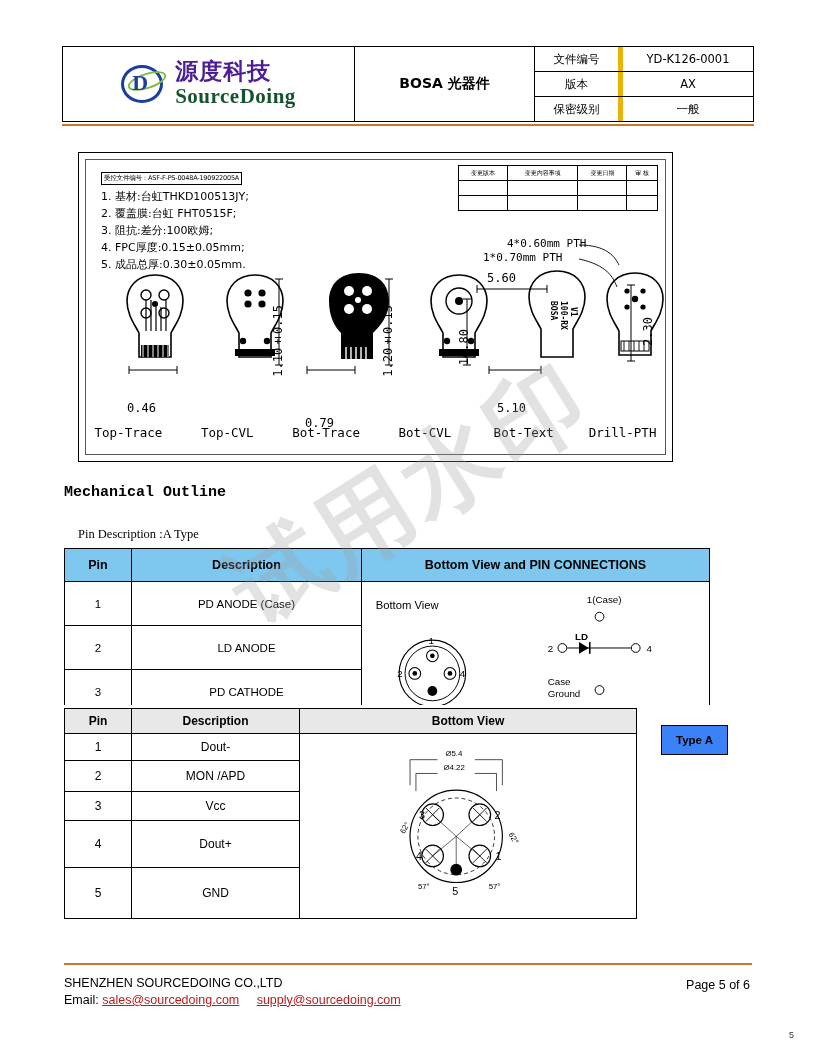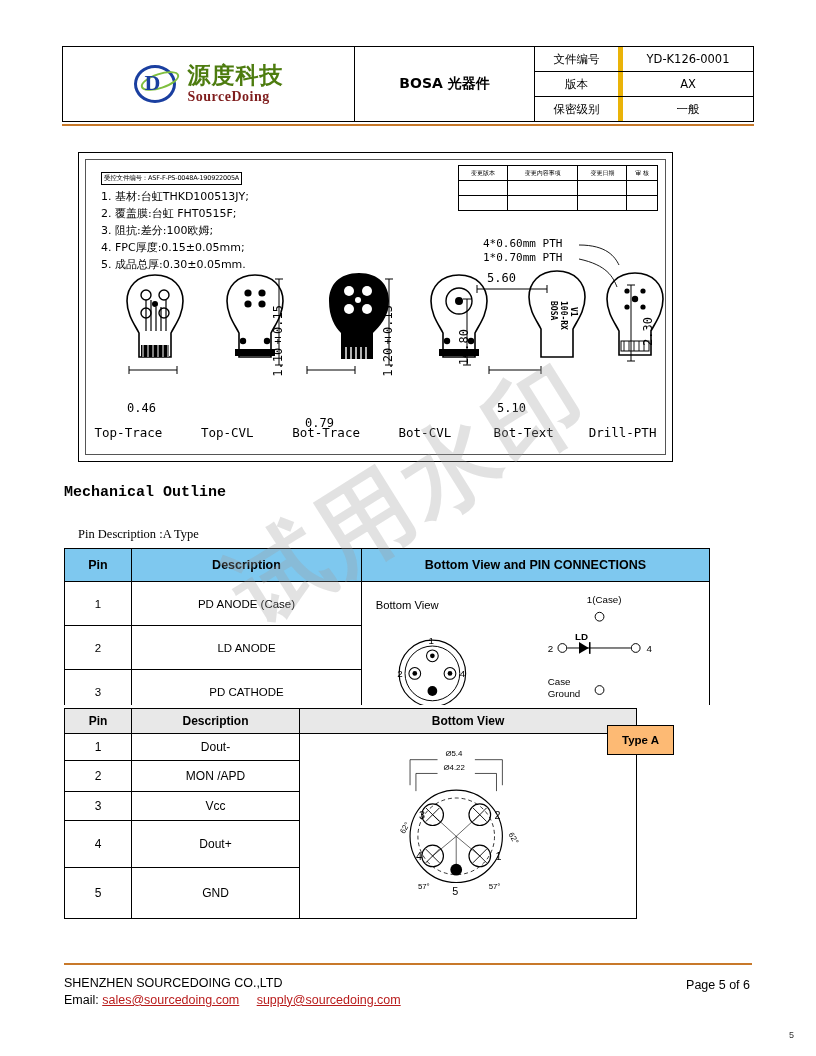--- a/index.html
+++ b/index.html
@@ -72,29 +72,29 @@
     left: 11px; top: 9px;
     font-family: "Liberation Serif", serif;
     font-size: 22px;
     font-weight: bold;
     color: #1a3fa0;
   }
   .logo-text-cn {
     font-family: "DejaVu Sans", sans-serif;
     font-size: 23px;
     font-weight: bold;
-    color: #4d7c0f;
+    color: #4c1d95;
     line-height: 1.1;
     letter-spacing: 1px;
   }
   .logo-text-en {
     font-family: "Liberation Serif", serif;
-    font-size: 14px;
+    font-size: 21px;
     font-weight: bold;
-    color: #7f1d1d;
+    color: #14532d;
     letter-spacing: 0.5px;
   }
   .hdr-title {
     width: 180px;
     border-right: 1px solid #000;
     display: flex;
     align-items: center;
     justify-content: center;
     font-size: 14px;
     font-weight: bold;
@@ -308,32 +308,32 @@
   }
   .tableB td {
     border: 1px solid #000;
     font-size: 12px;
     text-align: center;
   }
   .tableB .colpin { width: 64px; }
   .tableB .coldesc { width: 165px; }
   .type-a-box {
     position: absolute;
-    left: 607px;
+    left: 661px;
     top: 725px;
     width: 65px;
     height: 28px;
     border: 1px solid #000;
     display: flex;
     align-items: center;
     justify-content: center;
     font-size: 11.5px;
     font-weight: bold;
     font-family: "Liberation Sans", sans-serif;
-    background: #fdba74;
+    background: #3b82f6;
   }
 
   
   .foot-rule {
     position: absolute;
     left: 64px;
     top: 963px;
     width: 688px;
     height: 2px;
     background: #c8792a;
@@ -533,21 +533,21 @@
 
     <div class="dim-v" style="left:192px; top:152px;">1.10±0.15</div>
     <div class="dim-v" style="left:302px; top:152px;">1.20±0.15</div>
     <div class="dim-v" style="left:378px; top:176px;">14.80</div>
     <div class="dim-v" style="left:562px; top:164px;">2.30</div>
     <div class="dim-h" style="left:48px; top:248px;">0.46</div>
     <div class="dim-h" style="left:226px; top:248px;margin-top:15px;">0.79</div>
     <div class="dim-h" style="left:408px; top:118px;">5.60</div>
     <div class="dim-h" style="left:418px; top:248px;">5.10</div>
 
-    <div class="callout" style="left:404px; top:84px;">4*0.60mm PTH</div>
+    <div class="callout" style="left:428px; top:84px;">4*0.60mm PTH</div>
     <div class="callout" style="left:404px; top:98px;">1*0.70mm PTH</div>
     <svg style="position:absolute; left:0; top:0; width:595px; height:310px; pointer-events:none;">
       <path d="M500,92 C528,92 536,104 540,112" stroke="#000" stroke-width="0.9" fill="none"></path>
       <path d="M500,106 C528,112 534,124 538,134" stroke="#000" stroke-width="0.9" fill="none"></path>
     </svg>
 
     <div class="label-row">
       <div>Top-Trace</div>
       <div>Top-CVL</div>
       <div>Bot-Trace</div>

